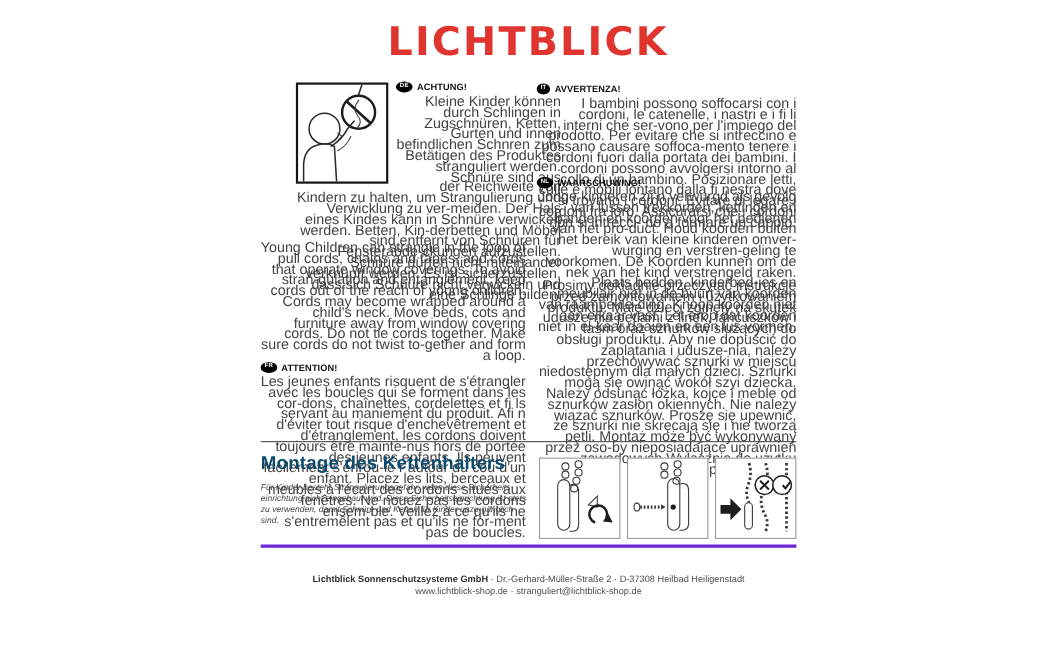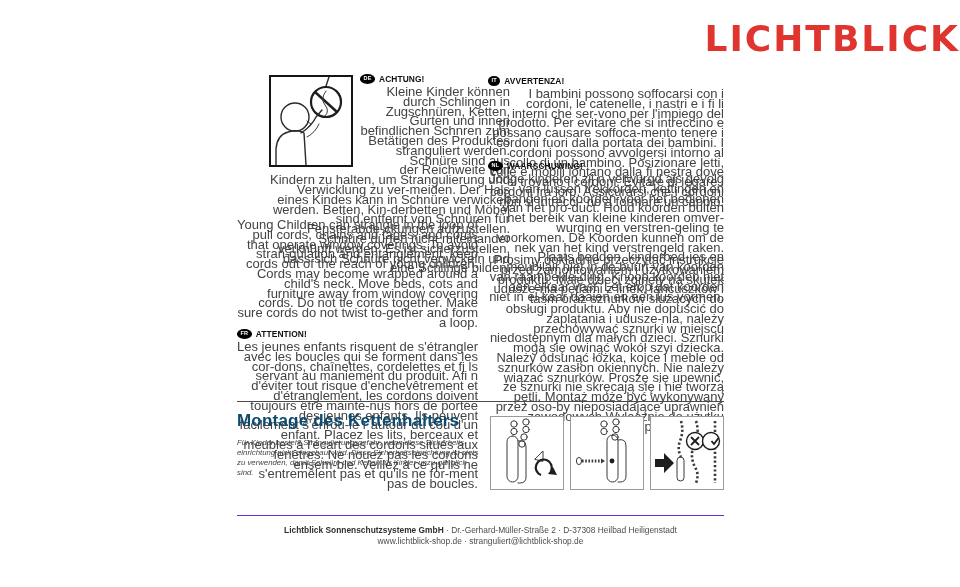--- a/index.html
+++ b/index.html
@@ -1,21 +1,21 @@
 <!DOCTYPE html>
 <html><head>
 <meta charset="utf-8">
 <style>
   html,body{margin:0;padding:0;background:#fff;}
   .page{
     position:relative;width:960px;height:587px;background:#fff;overflow:hidden;
     font-family:"Liberation Sans",sans-serif;color:#3f3f3f;
   }
   .logo{
-    position:absolute;top:18px;left:0;width:100%;text-align:right;
+    position:absolute;top:18px;left:0;width:100%;text-align:center;
     font-size:36px;font-weight:700;letter-spacing:2px;color:#e0352e;
     font-family:"DejaVu Sans",sans-serif;
   }
   .col{position:absolute;top:74px;}
   .col-left{left:237px;width:241px;height:330px;}
   .col-right{left:488px;width:236px;height:330px;}
   .warn-section{position:absolute;left:0;width:100%;}
   .warn-head{display:flex;align-items:center;gap:4px;margin-bottom:3px;}
   .lang-badge{
     display:inline-block;background:#000;color:#fff;border-radius:50%;
@@ -34,22 +34,22 @@
   .montage{position:absolute;left:237px;top:401px;width:487px;border-top:1px solid #4a4a4a;}
   .montage-title{
     font-size:17px;font-weight:700;color:#0c4a6e;margin:9px 0 7px 0;
     font-family:"Liberation Sans",sans-serif;letter-spacing:.2px;
   }
   .montage-body{font-size:7.8px;line-height:10px;color:#454545;width:245px;margin:0;font-style:italic;}
   .steps{position:absolute;right:0;top:14px;display:flex;gap:6px;}
   .step-box{width:72px;height:72px;border:1px solid #9a9a9a;background:#fff;}
   .step-box svg{display:block;width:100%;height:100%;}
   .footer{
-    position:absolute;left:237px;top:495px;width:487px;border-top:1px solid #6d28d9;
-    text-align:center;padding-top:9px;font-size:8.4px;line-height:11px;color:#4c4c4c;margin-top:20px;
+    position:absolute;left:237px;top:495px;width:487px;border-top:3px solid #6d28d9;
+    text-align:center;padding-top:23px;font-size:8.4px;line-height:11px;color:#4c4c4c;
   }
   .footer b{color:#303030;}
   .ln{stroke:#2a2a2a;fill:none;stroke-width:1.4;stroke-linecap:round;stroke-linejoin:round;}
   .ln-thin{stroke:#3a3a3a;fill:none;stroke-width:1;stroke-linecap:round;}
   .chain{stroke:#3a3a3a;fill:none;stroke-width:2.6;stroke-dasharray:2.2,2.2;}
 </style>
 </head>
 <body>
 
 <div class="page">

